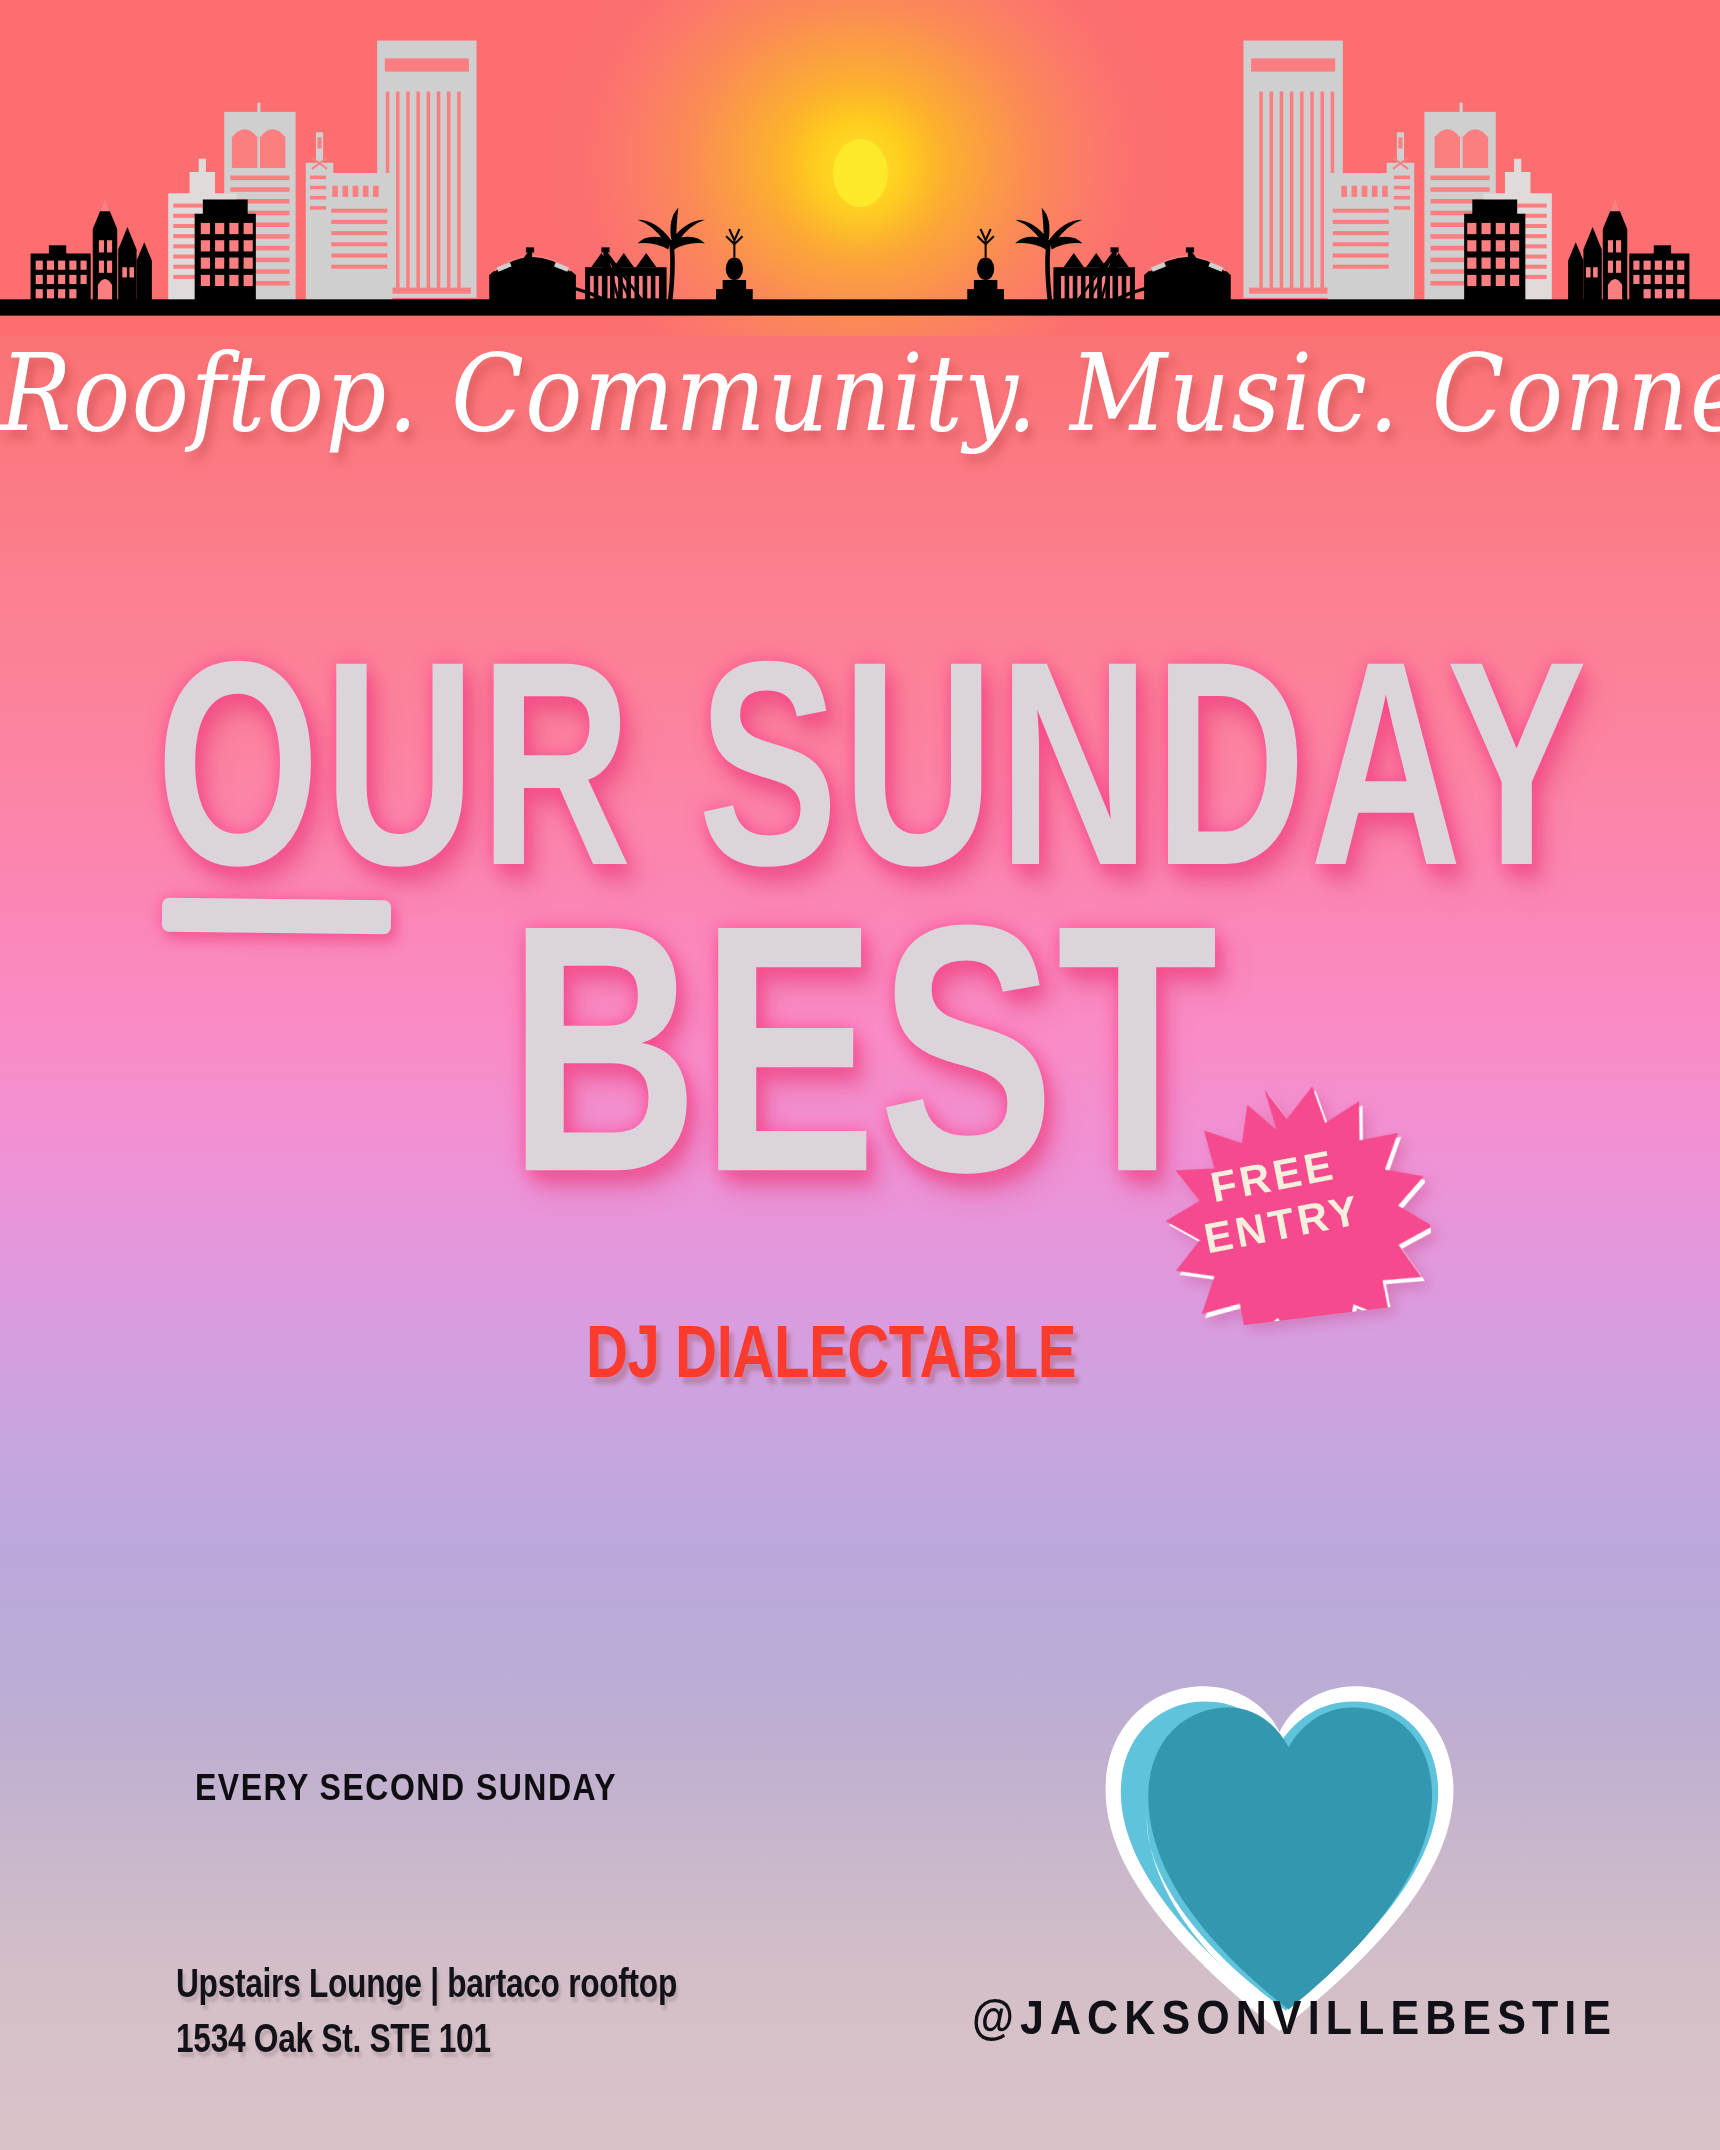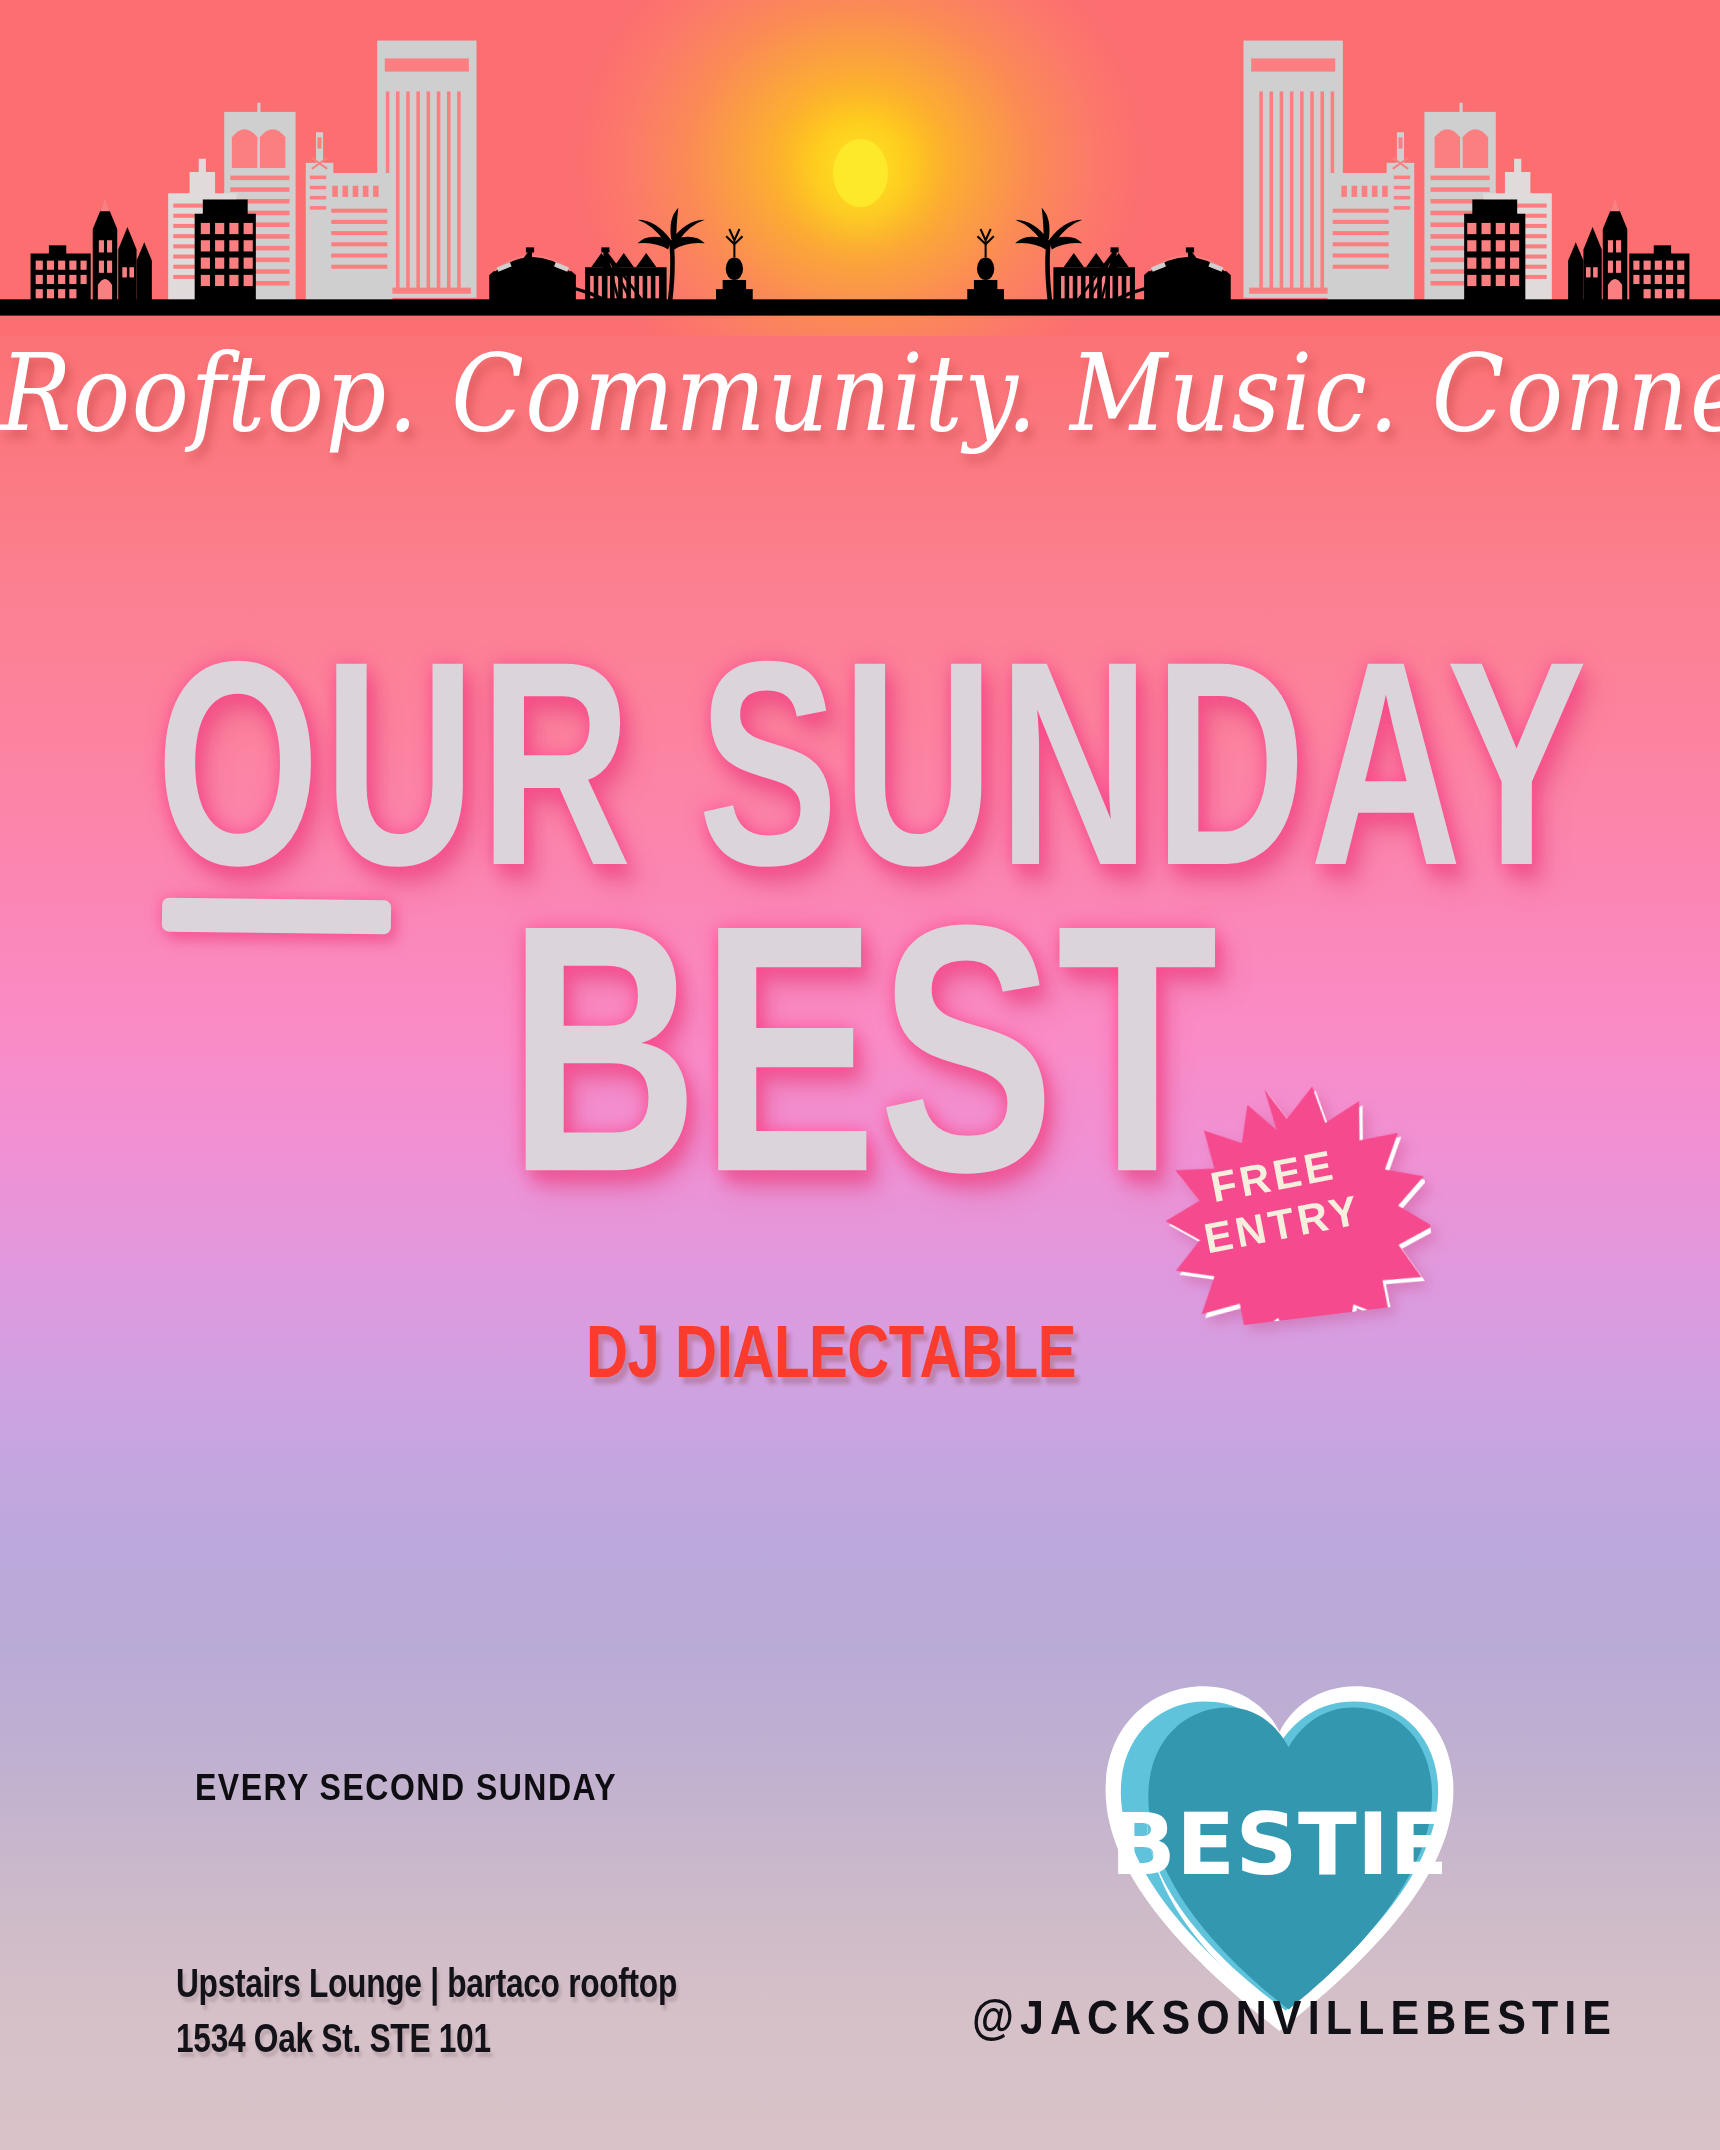--- a/index.html
+++ b/index.html
@@ -501,19 +501,18 @@
     <div>1534 Oak St. STE 101</div>
   </div>
 
   <div class="logo">
     <svg viewBox="0 0 240 234">
       <path fill="#FFFFFF" d="M120 232 C 28 160 6 110 6 74 C 6 32 36 6 70 6 C 95 6 112 20 120 36 C 128 20 145 6 170 6 C 204 6 234 32 234 74 C 234 110 212 160 120 232 Z"></path>
       <path fill="#5FC4DB" d="M120 222 C 36 155 16 108 16 75 C 16 38 42 16 71 16 C 94 16 110 28 120 44 C 130 28 146 16 169 16 C 198 16 224 38 224 75 C 224 108 204 155 120 222 Z"></path>
       <path fill="#FFFFFF" d="M120 222 C 58 176 34 130 33 92 C 32 122 56 170 126 220 Z"></path>
       <path fill="#3397B0" d="M126 218 C 52 160 34 112 34 78 C 34 42 58 20 86 20 C 106 20 118 32 126 46 C 134 32 148 20 168 20 C 198 20 220 42 220 78 C 220 112 198 160 126 218 Z"></path>
     </svg>
-    <div class="logo-word">BESTIE</div>
   </div>
 
   <div class="handle">@JACKSONVILLEBESTIE</div>
 
 </div>
 
 
 </body></html>

